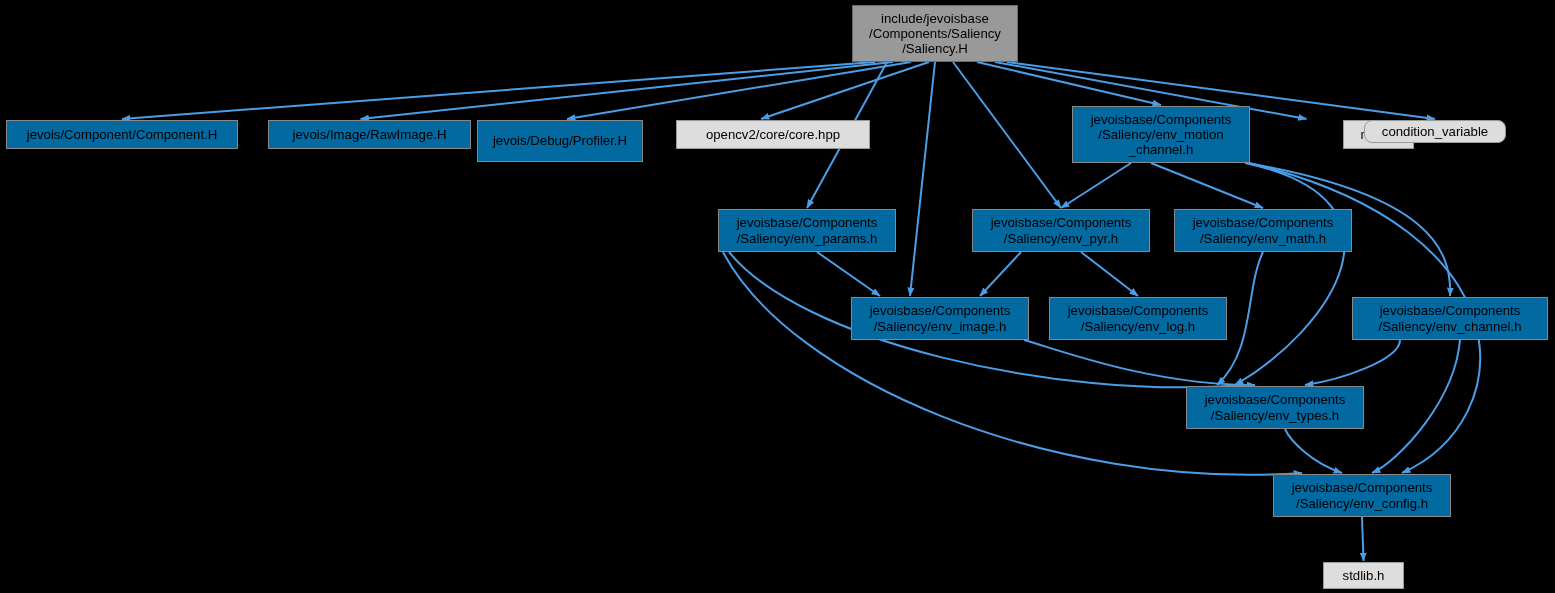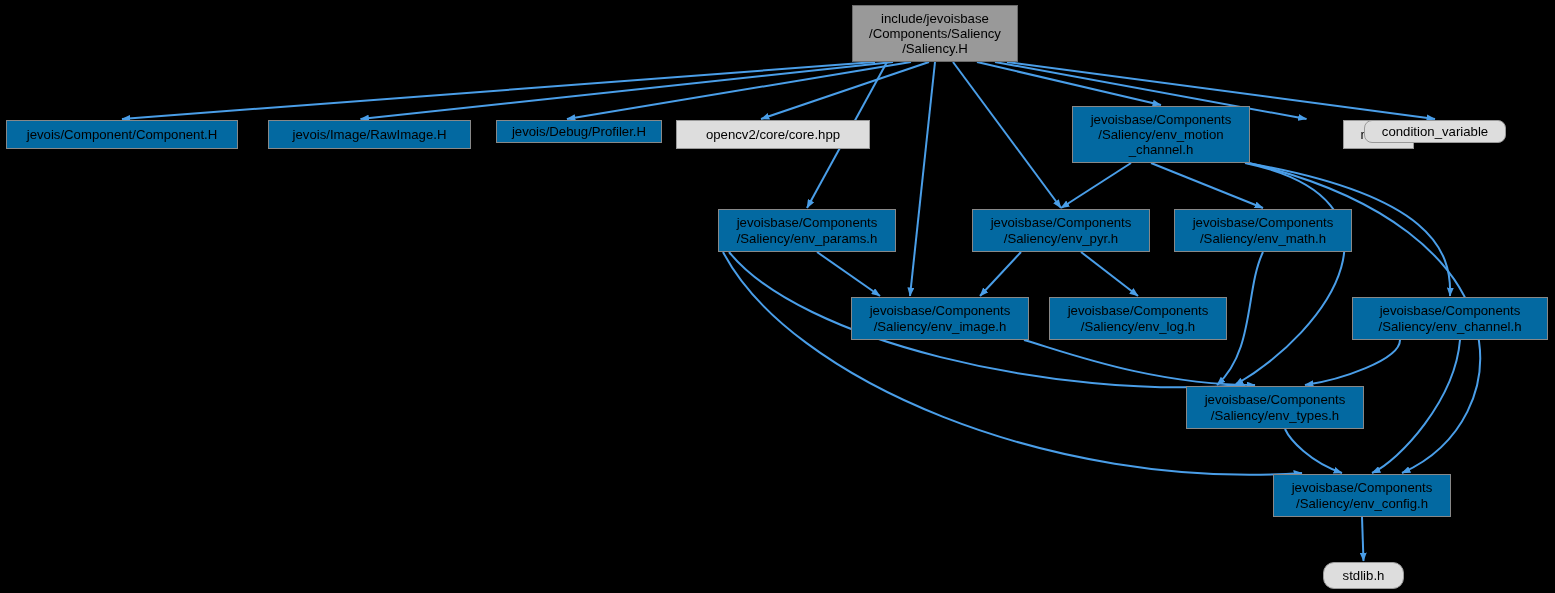--- a/index.html
+++ b/index.html
@@ -85,21 +85,21 @@
         <path d="M1460,340 C1455,400 1400,460 1372,473" marker-end="url(#arrowhead)"></path>
         <path d="M1285,429 C1290,440 1310,462 1342,473" marker-end="url(#arrowhead)"></path>
         <path d="M1362,517 L1363.5,561" marker-end="url(#arrowhead)"></path>
       </g>
   </svg>
 <div class="node root" style="left: 852px; top: 5px; width: 166px; height: 57px;">include/jevoisbase
 /Components/Saliency
 /Saliency.H</div>
     <div class="node" style="left: 6px; top: 120px; width: 232px; height: 29px;">jevois/Component/Component.H</div>
     <div class="node" style="left: 268px; top: 120px; width: 203px; height: 29px;">jevois/Image/RawImage.H</div>
-    <div class="node" style="left: 496px; top: 120px; width: 166px; height: 23px;">jevois/Debug/Profiler.H</div>
+    <div class="node" style="left: 477px; top: 120px; width: 166px; height: 42px;">jevois/Debug/Profiler.H</div>
     <div class="node external" style="left: 676px; top: 120px; width: 194px; height: 29px;">opencv2/core/core.hpp</div>
     <div class="node" style="left: 1072px; top: 106px; width: 178px; height: 57px;">jevoisbase/Components
 /Saliency/env_motion
 _channel.h</div>
     <div class="node external" style="left: 1343px; top: 120px; width: 71px; height: 29px;">mutex</div>
     <div class="node external" style="left: 1364px; top: 120px; width: 142px; height: 23px; border-radius: 8px;">condition_variable</div>
     <div class="node" style="left: 718px; top: 209px; width: 178px; height: 43px;">jevoisbase/Components
 /Saliency/env_params.h</div>
     <div class="node" style="left: 972px; top: 209px; width: 178px; height: 43px;">jevoisbase/Components
 /Saliency/env_pyr.h</div>
@@ -108,14 +108,14 @@
     <div class="node" style="left: 851px; top: 297px; width: 178px; height: 43px;">jevoisbase/Components
 /Saliency/env_image.h</div>
     <div class="node" style="left: 1049px; top: 297px; width: 178px; height: 43px;">jevoisbase/Components
 /Saliency/env_log.h</div>
     <div class="node" style="left: 1352px; top: 297px; width: 196px; height: 43px;">jevoisbase/Components
 /Saliency/env_channel.h</div>
     <div class="node" style="left: 1186px; top: 386px; width: 178px; height: 43px;">jevoisbase/Components
 /Saliency/env_types.h</div>
     <div class="node" style="left: 1273px; top: 474px; width: 178px; height: 43px;">jevoisbase/Components
 /Saliency/env_config.h</div>
-    <div class="node external" style="left: 1323px; top: 562px; width: 81px; height: 27px; border-radius: 11px;">stdlib.h</div>
+    <div class="node external" style="left: 1323px; top: 562px; width: 81px; height: 27px;">stdlib.h</div>
   </div>
 
 </body></html>

